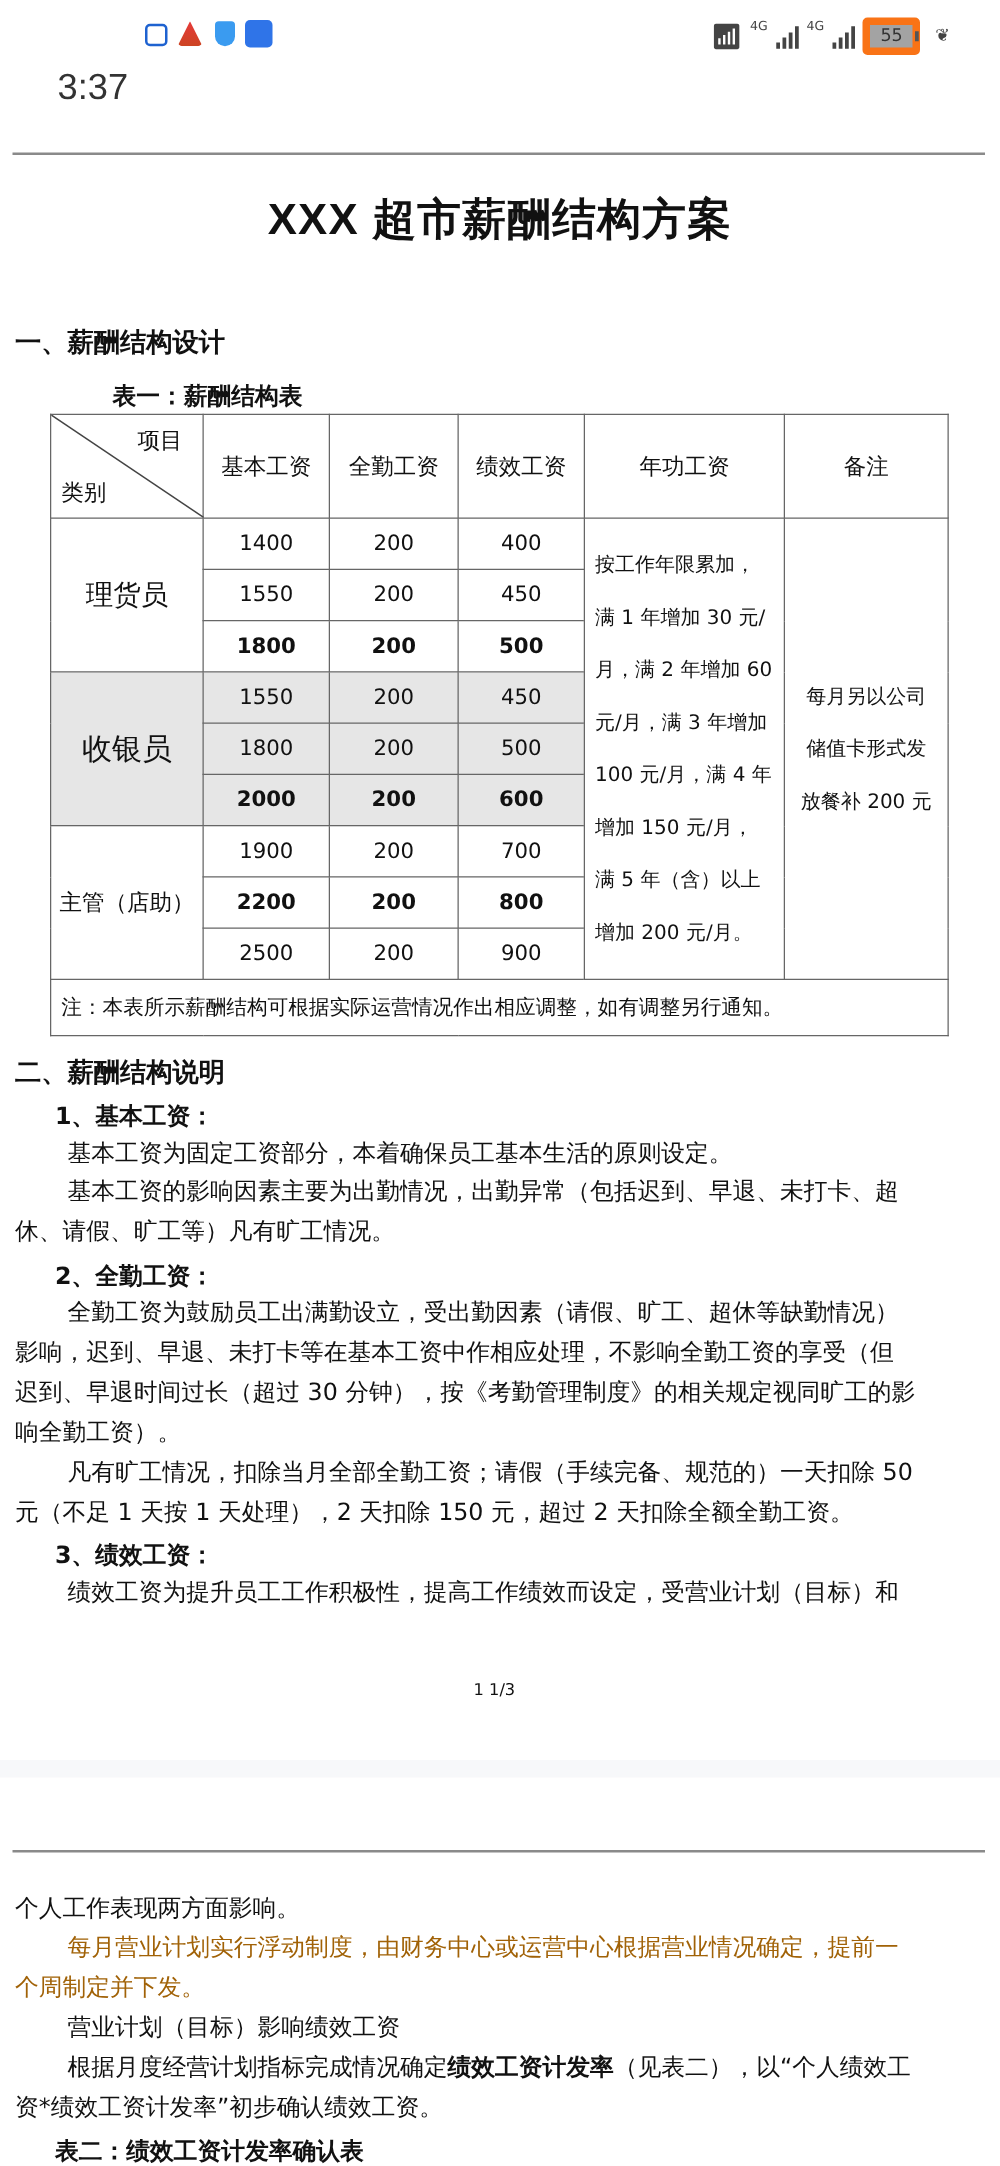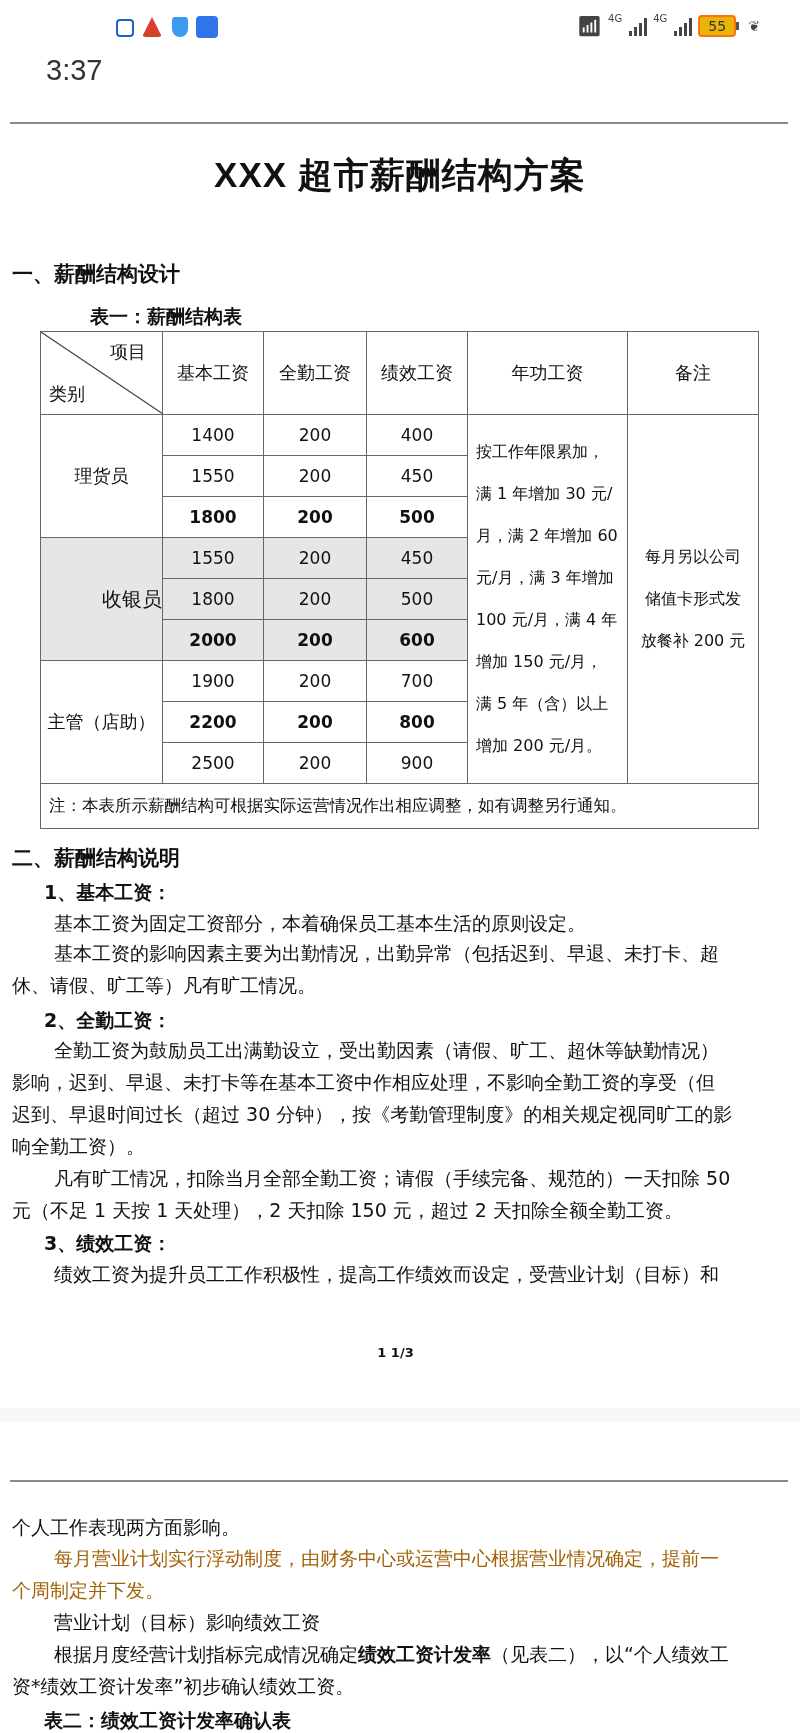--- a/index.html
+++ b/index.html
@@ -5,21 +5,21 @@
   html, body { margin:0; padding:0; }
   body { width:800px; height:1733px; background:#fff; position:relative; overflow:hidden;
          font-family:"DejaVu Sans","Liberation Sans",sans-serif; color:#111; }
   .statusbar { position:absolute; left:0; top:0; width:800px; height:56px; background:#fff; }
   .sb-time { position:absolute; left:46px; top:10px; font-size:29px; color:#333; font-family:"Liberation Sans",sans-serif;margin-top:44px; }
   .sb-app { position:absolute; top:17px; width:20px; height:20px; border-radius:4px; }
   .sb-right { position:absolute; right:40px; top:14px; display:flex; align-items:center; gap:6px; color:#444; font-size:13px; }
   .sig { display:inline-flex; align-items:flex-end; gap:2px; height:20px; }
   .sig i { display:block; width:3px; background:#444; }
   .net { font-size:10px; position:relative; top:-8px; margin-right:1px; }
-  .battery { border:2px solid #f97316; border-radius:4px; width:34px; height:18px; font-size:14px; text-align:center; line-height:18px; color:#333; background:#eab308; position:relative; }
+  .battery { border:6px solid #f97316; border-radius:4px; width:34px; height:18px; font-size:14px; text-align:center; line-height:18px; color:#333; background:#a3a3a3; position:relative; }
   .battery:after { content:""; position:absolute; right:-5px; top:5px; width:3px; height:8px; background:#555; }
 
   .page-rule { position:absolute; left:10px; width:778px; height:2px; background:#8a8a8a; }
   .doc-title { position:absolute; left:0; width:800px; top:152px; text-align:center; font-size:35px; font-weight:bold; letter-spacing:1px; font-family:"Liberation Sans","DejaVu Sans",sans-serif; }
   .h1 { position:absolute; left:12px; font-size:21px; font-weight:bold; }
   .h2 { position:absolute; font-size:19px; font-weight:bold; }
   .para { position:absolute; left:12px; width:776px; font-size:19px; line-height:42px; }
   .red { color:#a16207; }
   .indent { text-indent:42px; }
 
@@ -29,21 +29,21 @@
   table.salary tr.grey td.g { background:#e6e6e6; }
   td.bold { font-weight:bold; }
   .diag { position:relative; height:82px; }
   .diag svg { position:absolute; left:0; top:0; }
   .diag .xm { position:absolute; right:16px; top:8px; font-size:18px; }
   .diag .lb { position:absolute; left:8px; bottom:8px; font-size:18px;text-align:right; }
   td.seniority { text-align:left !important; vertical-align:middle; padding:0 8px !important; font-size:16px; line-height:42px; }
   td.remark { font-size:16px; line-height:42px; }
   td.note { text-align:left !important; padding-left:8px !important; font-size:16.5px; height:44px !important; }
 
-  .pagenum { position:absolute; top:1345px; left:0; width:791px; text-align:center; font-size:13px; font-weight:bold; }
+  .pagenum { position:absolute; top:1345px; left:0; width:791px; text-align:center; font-size:13px; font-weight:normal; }
   .page-gap { position:absolute; left:0; top:1408px; width:800px; height:14px; background:#f7f8fa; }
 </style>
 </head>
 <body>
 
 <div class="statusbar">
   <span class="sb-time">3:37</span>
   <span class="sb-app" style="left:116px;background:#fff;border:2px solid #1e62d0;width:14px;height:14px;top:19px;"></span>
   <span class="sb-app" style="left:142px;background:linear-gradient(#e63a3a,#c42);clip-path:polygon(50% 0,100% 100%,0 100%);"></span>
   <span class="sb-app" style="left:172px;width:16px;background:#3a9bf0;border-radius:3px 3px 8px 8px;"></span>
@@ -96,21 +96,21 @@
       </div>
     </td>
     <td>基本工资</td>
     <td>全勤工资</td>
     <td>绩效工资</td>
     <td>年功工资</td>
     <td>备注</td>
   </tr>
 
   <tr>
-    <td rowspan="3" style="font-size:18px;">理货员</td>
+    <td rowspan="3" style="font-size:22px;">理货员</td>
     <td>1400</td>
     <td>200</td>
     <td>400</td>
     <td rowspan="9" class="seniority">
       <div>按工作年限累加，</div>
       <div>满 1 年增加 30 元/</div>
       <div>月，满 2 年增加 60</div>
       <div>元/月，满 3 年增加</div>
       <div>100 元/月，满 4 年</div>
       <div>增加 150 元/月，</div>
@@ -128,21 +128,21 @@
     <td>200</td>
     <td>450</td>
   </tr>
   <tr>
     <td class="bold">1800</td>
     <td class="bold">200</td>
     <td class="bold">500</td>
   </tr>
 
   <tr class="grey">
-    <td rowspan="3" class="g" style="font-size:20px;text-align:right;">收银员</td>
+    <td rowspan="3" class="g" style="font-size:24px;">收银员</td>
     <td class="g">1550</td>
     <td class="g">200</td>
     <td class="g">450</td>
   </tr>
   <tr class="grey">
     <td class="g">1800</td>
     <td class="g">200</td>
     <td class="g">500</td>
   </tr>
   <tr class="grey">

